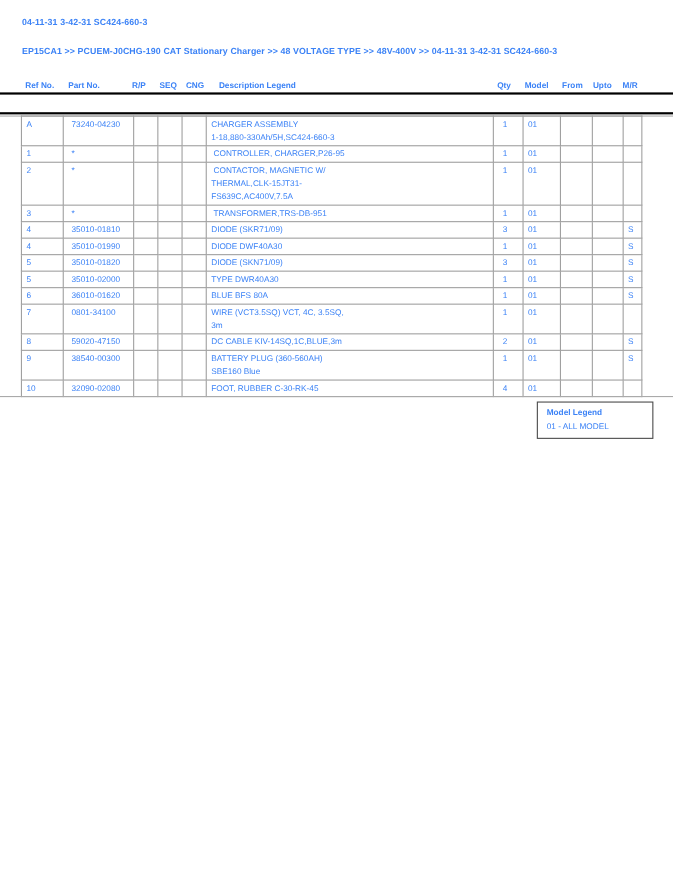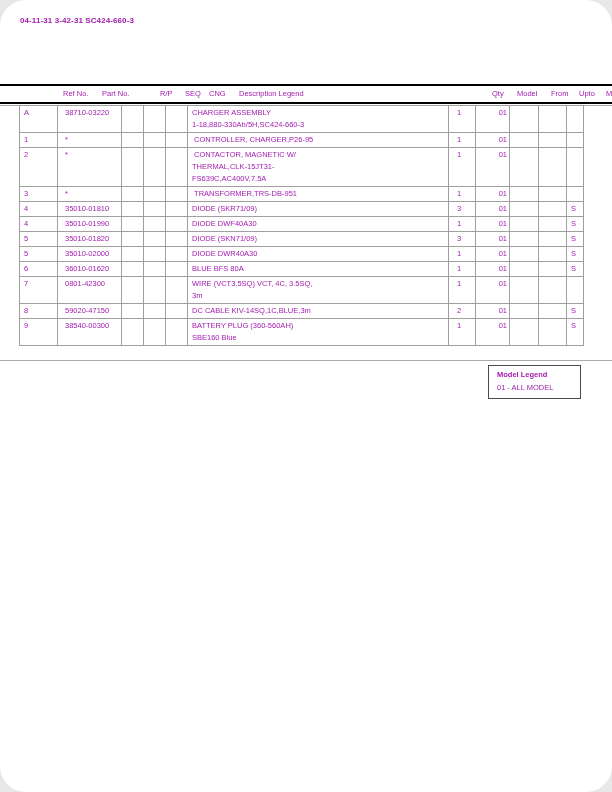--- a/index.html
+++ b/index.html
@@ -2,72 +2,72 @@
 <html><head>
 <meta charset="utf-8">
 <style>
   html,body{margin:0;padding:0;background:#e8e8e8;}
   .page{
     position:relative;
     width:612px;height:792px;
     background:#ffffff;
     overflow:hidden;
     font-family:"Liberation Sans", sans-serif;
-    color:#a21caf;
-    border-radius:26px;
+    color:#3b82f6;
   }
   .doc-code{
     position:absolute;left:20px;top:16px;
     font-size:8px;font-weight:bold;letter-spacing:.1px;
   }
   .breadcrumb{
     position:absolute;left:20px;top:42px;
     font-size:8px;font-weight:bold;letter-spacing:.1px;
     white-space:nowrap;
   }
   .rule{position:absolute;left:0;width:612px;background:#000;}
   .rule-top{top:84px;height:2px;}
   .rule-mid{top:102px;height:2px;}
   .rule-mid2{top:105px;height:1px;background:#aaaaaa;}
   .rule-bottom{top:360px;height:1px;background:#aaaaaa;}
   .colheads span{
-    position:absolute;top:89px;
-    font-size:7.5px;font-weight:normal;white-space:nowrap;margin-left:40px;
+    position:absolute;top:73px;
+    font-size:7.5px;font-weight:bold;white-space:nowrap;
   }
   table.parts{
     position:absolute;left:19px;top:105px;width:564px;
     border-collapse:collapse;table-layout:fixed;
     font-size:7.5px;line-height:12px;
   }
   table.parts td{
     border:1px solid #a0a0a0;
     vertical-align:top;
     padding:1px 2px 1px 4px;
     white-space:pre-wrap;
     overflow:hidden;
   }
   table.parts td:nth-child(2){padding-left:7px;}
   table.parts td:nth-child(7){padding-left:8px;}
-  table.parts td:nth-child(8){padding-left:4px;text-align:right;}
+  table.parts td:nth-child(8){padding-left:4px;}
   .legend{
     position:absolute;left:488px;top:365px;
     width:82px;height:29px;
     border:1px solid #4a4a4a;
-    padding:3px 1px 0 8px;
+    padding:3px 14px 0 8px;
     font-size:7.5px;line-height:12.5px;
     background:#fff;
   }
   .legend .legend-title{font-weight:bold;}
 </style>
 </head>
 <body>
 
 <div class="page">
 
   <div class="doc-code">04-11-31 3-42-31 SC424-660-3</div>
+  <div class="breadcrumb">EP15CA1 &gt;&gt; PCUEM-J0CHG-190 CAT Stationary Charger &gt;&gt; 48 VOLTAGE TYPE &gt;&gt; 48V-400V &gt;&gt; 04-11-31 3-42-31 SC424-660-3</div>
 
   <div class="rule rule-top"></div>
 
   <div class="colheads">
     <span style="left:23px">Ref No.</span>
     <span style="left:62px">Part No.</span>
     <span style="left:120px">R/P</span>
     <span style="left:145px">SEQ</span>
     <span style="left:169px">CNG</span>
     <span style="left:199px">Description Legend</span>
@@ -91,21 +91,21 @@
         <col style="width:261px">
       <col style="width:27px">
         <col style="width:34px">
         <col style="width:29px">
       <col style="width:28px">
         <col style="width:17px">
     </colgroup>
     <tbody>
         <tr>
           <td>A</td>
-          <td>38710-03220</td>
+          <td>73240-04230</td>
           <td></td>
           <td></td>
           <td></td>
           <td>CHARGER ASSEMBLY
 1-18,880-330Ah/5H,SC424-660-3</td>
           <td>1</td>
           <td>01</td>
           <td></td>
           <td></td>
           <td></td>
@@ -189,21 +189,21 @@
           <td></td>
           <td></td>
           <td>S</td>
         </tr>
         <tr>
           <td>5</td>
           <td>35010-02000</td>
           <td></td>
           <td></td>
           <td></td>
-          <td>DIODE DWR40A30</td>
+          <td>TYPE DWR40A30</td>
           <td>1</td>
           <td>01</td>
           <td></td>
           <td></td>
           <td>S</td>
         </tr>
         <tr>
           <td>6</td>
           <td>36010-01620</td>
           <td></td>
@@ -211,21 +211,21 @@
           <td></td>
           <td>BLUE BFS 80A</td>
           <td>1</td>
           <td>01</td>
           <td></td>
           <td></td>
           <td>S</td>
         </tr>
         <tr>
           <td>7</td>
-          <td>0801-42300</td>
+          <td>0801-34100</td>
           <td></td>
           <td></td>
           <td></td>
           <td>WIRE (VCT3.5SQ) VCT, 4C, 3.5SQ,
 3m</td>
           <td>1</td>
           <td>01</td>
           <td></td>
           <td></td>
           <td></td>
@@ -249,20 +249,33 @@
           <td></td>
           <td></td>
           <td></td>
           <td>BATTERY PLUG (360-560AH)
 SBE160 Blue</td>
           <td>1</td>
           <td>01</td>
           <td></td>
           <td></td>
           <td>S</td>
+        </tr>
+        <tr>
+          <td>10</td>
+          <td>32090-02080</td>
+          <td></td>
+          <td></td>
+          <td></td>
+          <td>FOOT, RUBBER C-30-RK-45</td>
+          <td>4</td>
+          <td>01</td>
+          <td></td>
+          <td></td>
+          <td></td>
         </tr>
       </tbody>
   </table>
 
   <div class="rule rule-bottom"></div>
 
   <div class="legend">
     <div class="legend-title">Model Legend</div>
     <div class="legend-entry">01 - ALL MODEL</div>
   </div>

